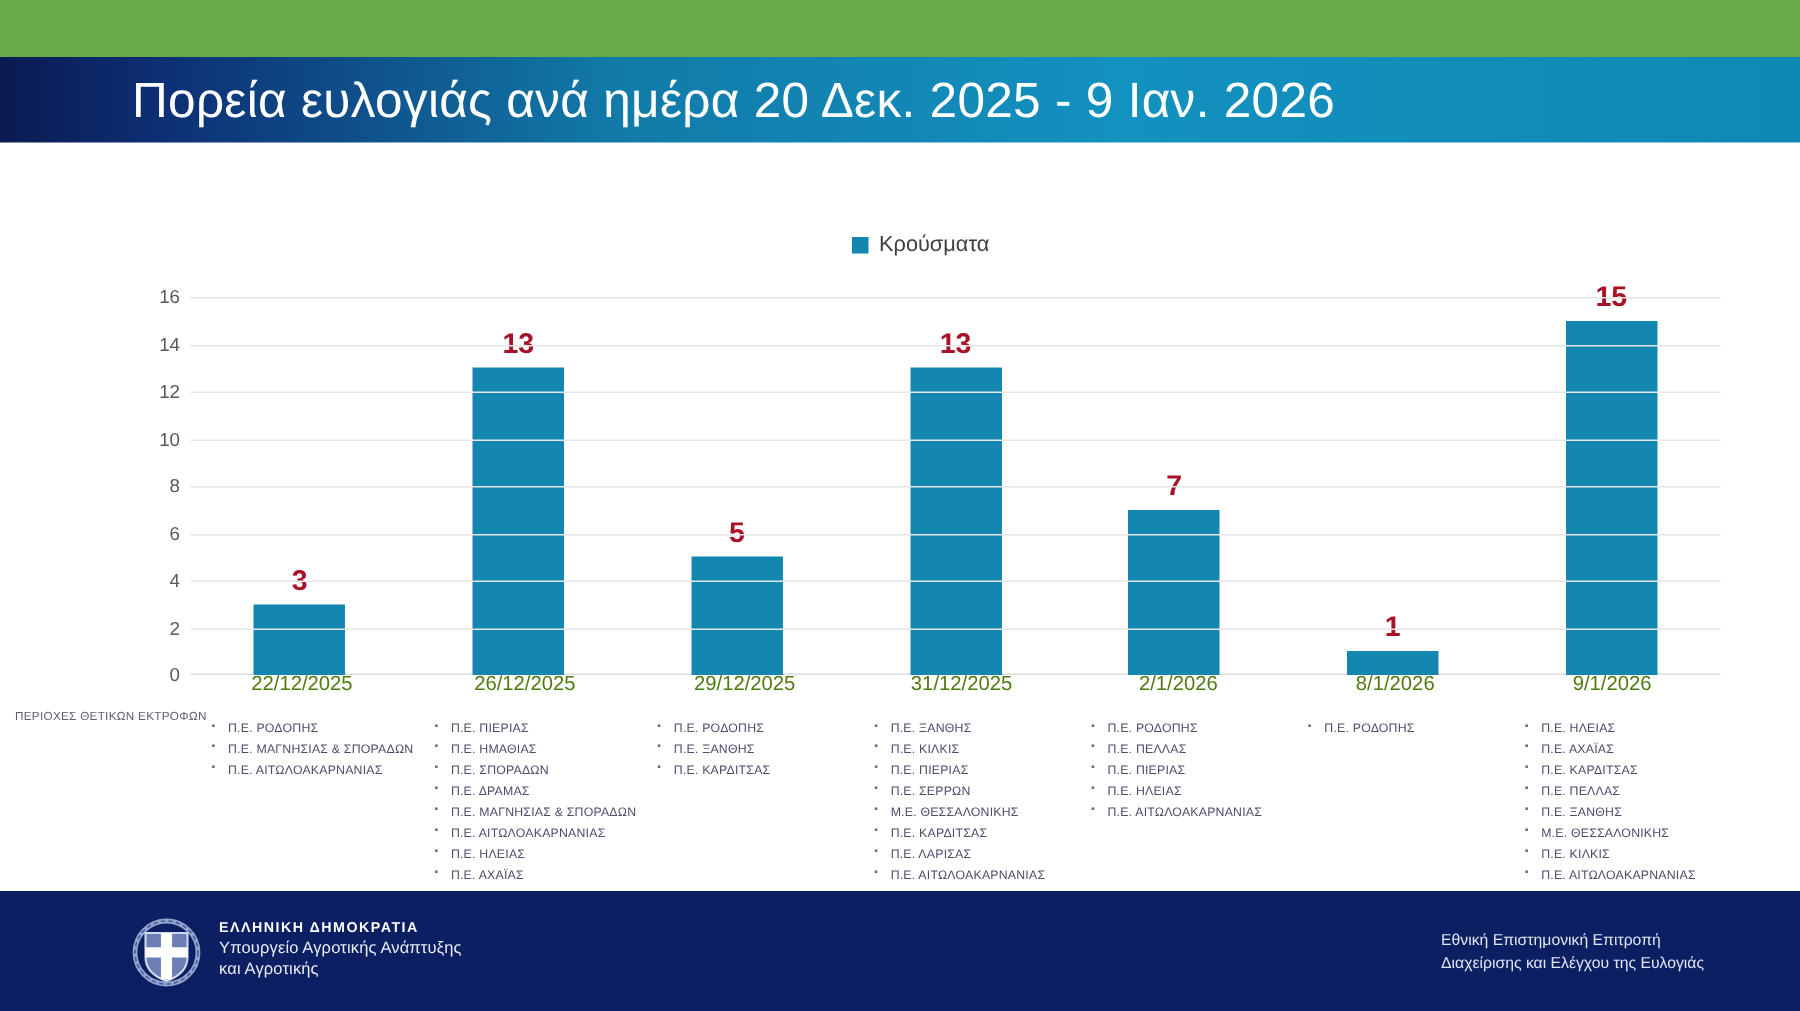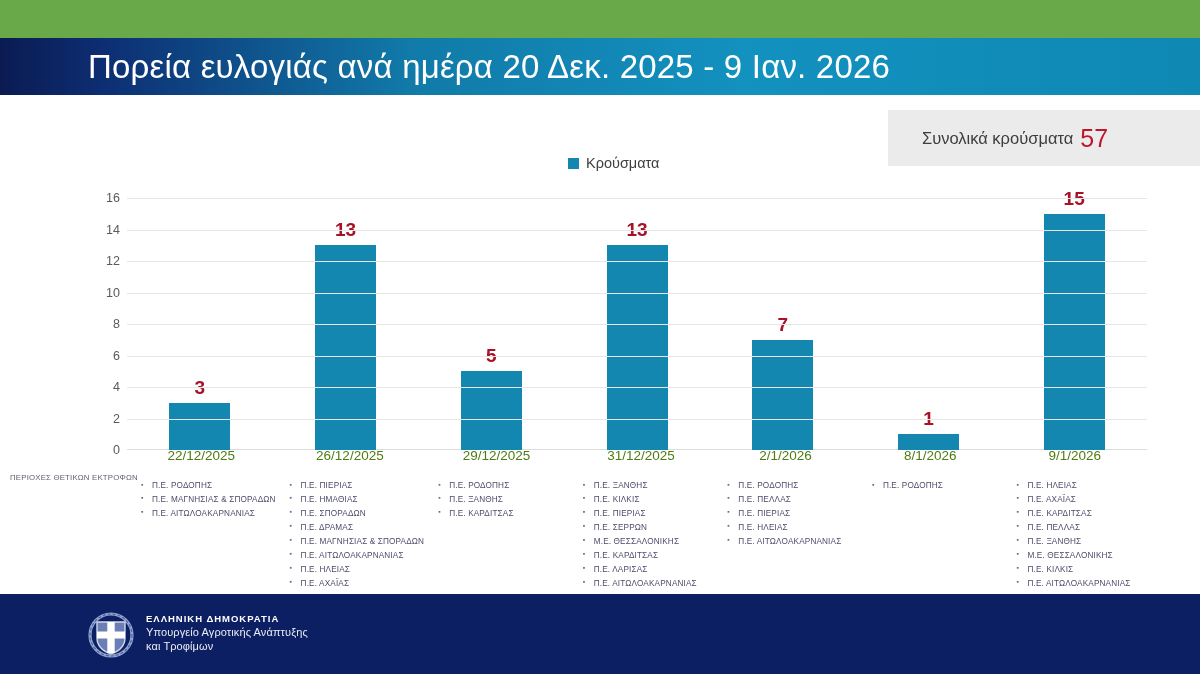--- a/index.html
+++ b/index.html
@@ -190,24 +190,20 @@
 </head>
 <body>
 
 <div id="page">
 
   <div class="green-bar" style="background: rgb(106, 169, 74);"></div>
   <div class="title-bar">
     <div class="title-text">Πορεία ευλογιάς ανά ημέρα 20 Δεκ. 2025 - 9 Ιαν. 2026</div>
   </div>
 
-  <div class="total-box" style="background: rgb(235, 235, 235);">
-    <span class="total-label">Συνολικά κρούσματα</span>
-    <span class="total-value" style="color: rgb(192, 21, 42);">57</span>
-  </div>
 
   <div class="legend">
     <span class="legend-swatch" style="background: rgb(19, 135, 176);"></span>
     <span class="legend-label">Κρούσματα</span>
   </div>
 
   <div class="chart">
     <div class="y-axis">
         <div class="y-tick" style="top: 0px;">16</div>
         <div class="y-tick" style="top: 31.5px;">14</div>
@@ -348,16 +344,20 @@
     <svg viewBox="0 0 50 50" width="50" height="50" aria-hidden="true">
       <ellipse cx="25" cy="25" rx="21" ry="21" fill="none" stroke="#93a4cf" stroke-width="3.2"></ellipse>
       <ellipse cx="25" cy="25" rx="21" ry="21" fill="none" stroke="#4b5f99" stroke-width="1.1" stroke-dasharray="3 2"></ellipse>
       <path d="M11 12 H39 V28 Q39 39 25 44 Q11 39 11 28 Z" fill="#6c7fb5" stroke="#cfd8ee" stroke-width="1.4"></path>
       <path d="M21.3 12 H28.7 V21.5 H39 V28.4 H28.7 V43 H21.3 V28.4 H11 V21.5 H21.3 Z" fill="#ffffff"></path>
     </svg>
   </div>
   <div class="gov-text">
     <div class="gov-line1">ΕΛΛΗΝΙΚΗ ΔΗΜΟΚΡΑΤΙΑ</div>
     <div class="gov-line2">Υπουργείο Αγροτικής Ανάπτυξης</div>
-    <div class="gov-line3">και Τροφίμων</div>
+    <div class="gov-line3">και Αγροτικής</div>
+  </div>
+  <div class="committee">
+    <div>Εθνική Επιστημονική Επιτροπή</div>
+    <div>Διαχείρισης και Ελέγχου της Ευλογιάς</div>
   </div>
 
 </div>
 
 </body></html>

